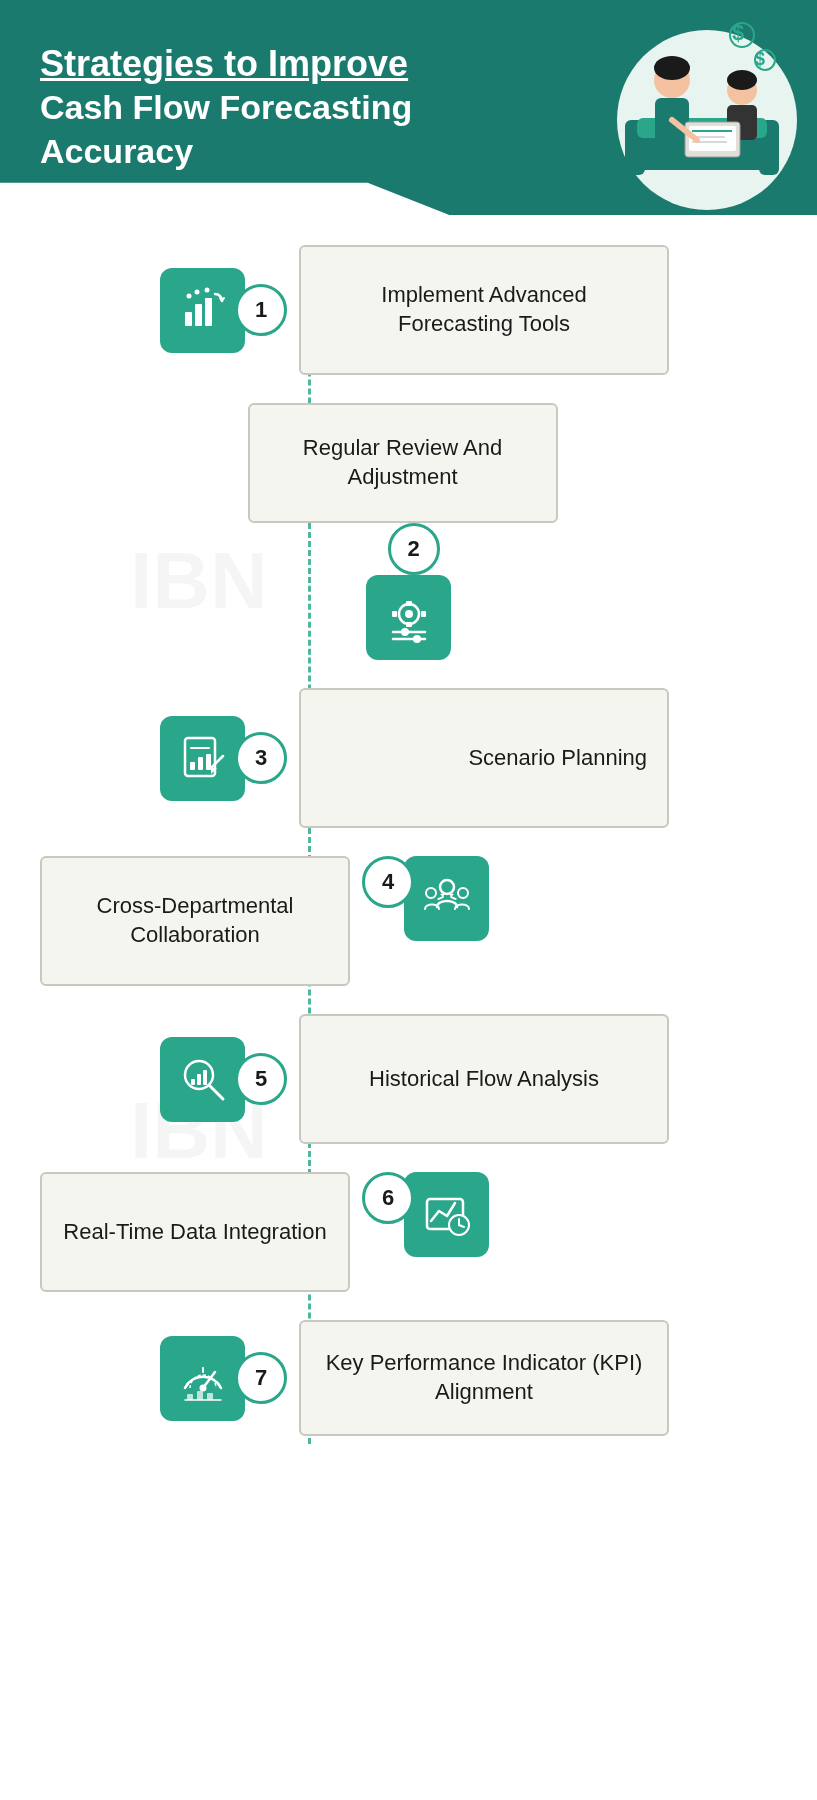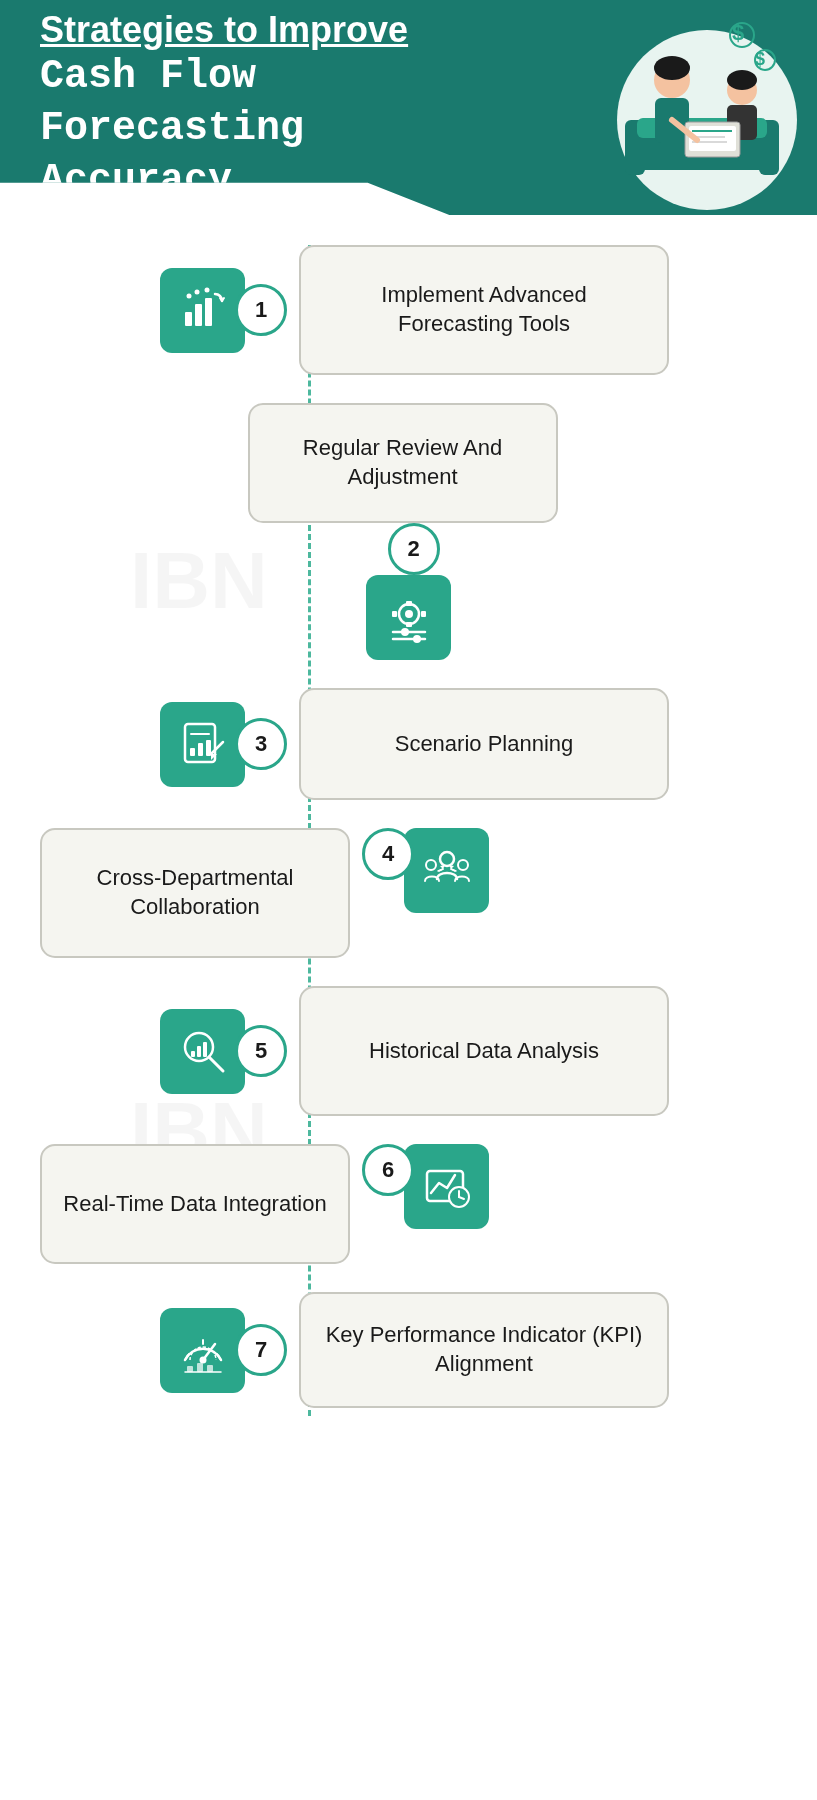--- a/index.html
+++ b/index.html
@@ -30,25 +30,24 @@
 
     .header-title-line1 {
       font-size: 36px;
       font-weight: 800;
       color: #ffffff;
       text-decoration: underline;
       line-height: 1.2;
     }
 
     .header-title-line2 {
-      font-size: 40px;
+      font-size: 34px;
       font-weight: 700;
       color: #ffffff;
       line-height: 1.3;
-      font-family: Liberation Mono, monospace;
     }
 
     .header-illustration {
       position: absolute;
       right: 20px;
       top: 10px;
       width: 220px;
       height: 200px;
     }
 
@@ -97,21 +96,21 @@
       font-size: 22px;
       font-weight: 700;
       color: #1a1a1a;
       flex-shrink: 0;
       z-index: 2;
     }
 
     .strategy-box {
       background: #f5f5f0;
       border: 2px solid #c8c8c0;
-      border-radius: 15px;
+      border-radius: 6px;
       display: flex;
       align-items: center;
       justify-content: center;
       text-align: center;
       font-size: 22px;
       font-weight: 500;
       color: #1a1a1a;
       line-height: 1.3;
       padding: 15px 20px;
     }
@@ -255,21 +254,21 @@
           <rect x="21" y="25" width="5" height="13" rx="1" fill="white"></rect>
           <rect x="29" y="22" width="5" height="16" rx="1" fill="white"></rect>
 
           <line x1="34" y1="36" x2="46" y2="24" stroke="white" stroke-width="2.5" stroke-linecap="round"></line>
           <polygon points="34,42 34,36 40,36" fill="white"></polygon>
         </svg>
       </div>
       <div class="number-circle" style="margin-left:-10px; margin-right:12px;">
         <span>3</span>
       </div>
-      <div class="strategy-box" style="width:370px; height:112px; font-size:22px;">
+      <div class="strategy-box" style="width:370px; height:140px; font-size:22px;justify-content:flex-end;">
         <span>Scenario Planning</span>
       </div>
     </div>
   </div>
 
   <div class="row-wrapper">
     <div style="display:flex; margin-left: 0;">
       <div class="strategy-box" style="width:310px; height:130px; font-size:22px; margin-right:12px;">
         <span>Cross-Departmental Collaboration</span>
       </div>
@@ -309,21 +308,21 @@
 
           <rect x="14" y="26" width="4" height="6" rx="1" fill="white"></rect>
           <rect x="20" y="21" width="4" height="11" rx="1" fill="white"></rect>
           <rect x="26" y="17" width="4" height="15" rx="1" fill="white"></rect>
         </svg>
       </div>
       <div class="number-circle" style="margin-left:-10px; margin-right:12px;">
         <span>5</span>
       </div>
       <div class="strategy-box" style="width:370px; height:130px; font-size:22px;">
-        <span>Historical Data Analysis</span>
+        <span>Historical Flow Analysis</span>
       </div>
     </div>
   </div>
 
   <div class="row-wrapper">
     <div style="display:flex; align-items:flex-start; margin-left: 0;">
       <div class="strategy-box" style="width:310px; height:120px; font-size:22px; margin-right:12px;">
         <span>Real-Time Data Integration</span>
       </div>
       <div class="number-circle" style="margin-right:-10px;">

